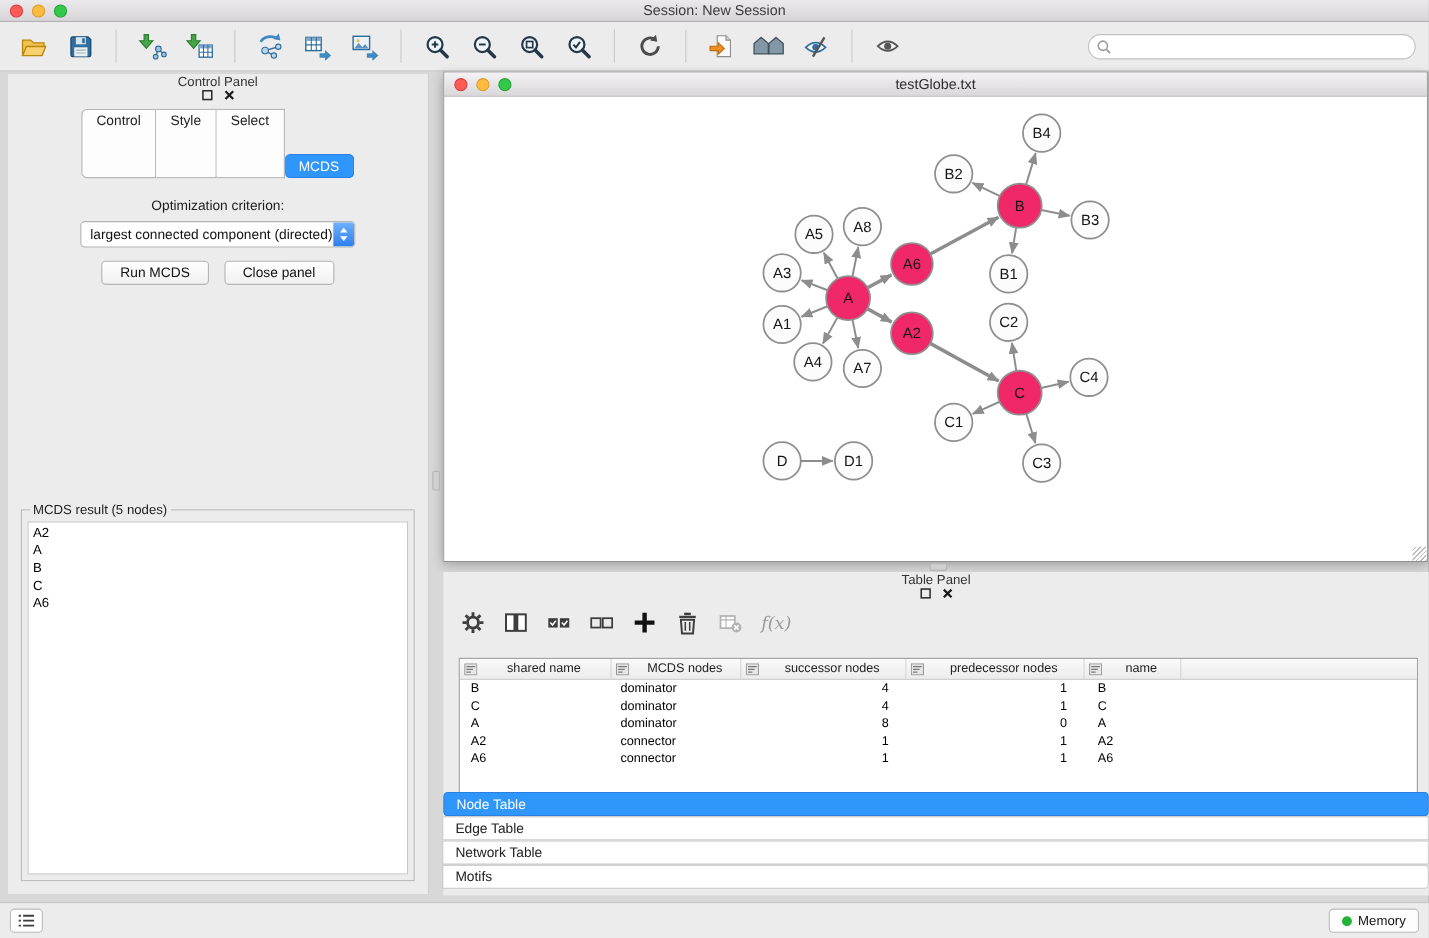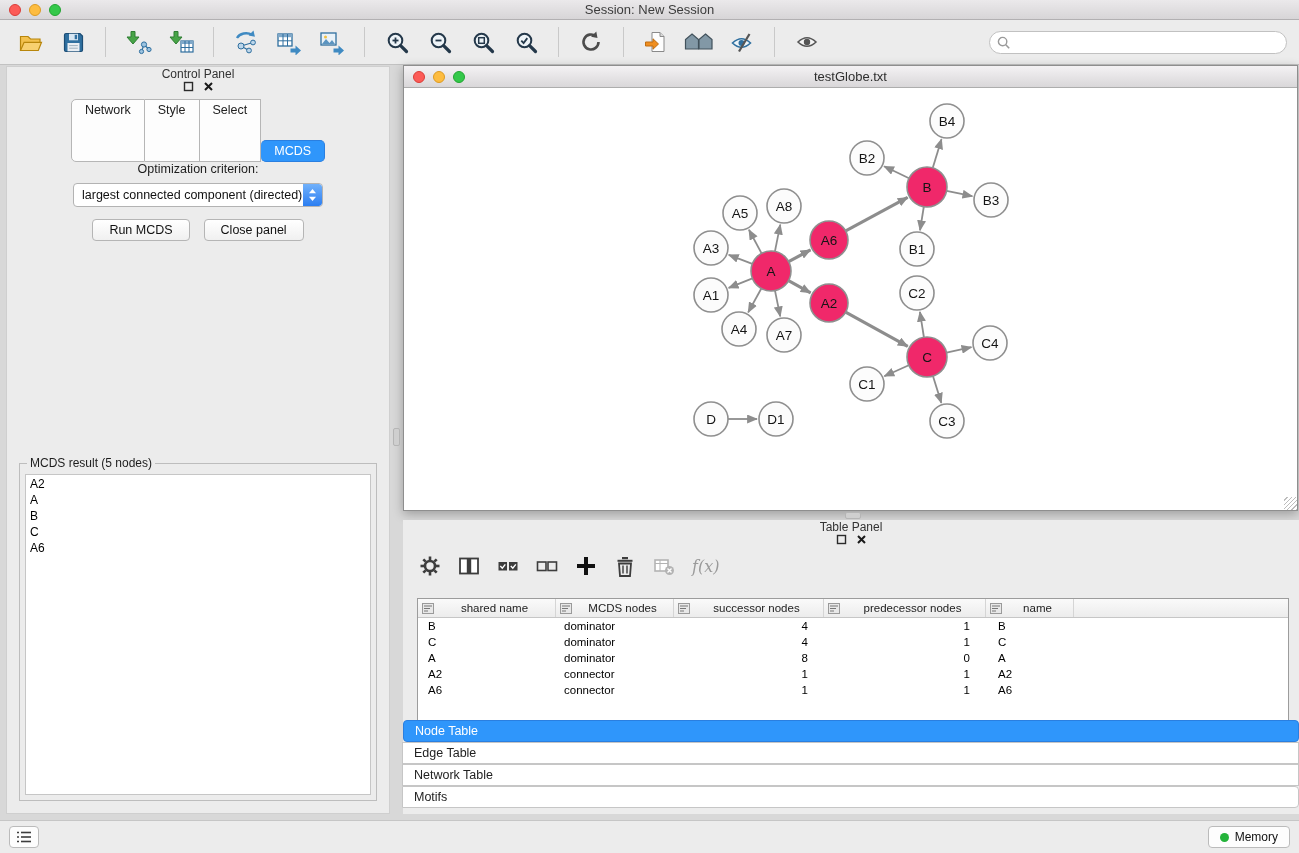--- a/index.html
+++ b/index.html
@@ -36,21 +36,21 @@
   .ph-icons { display:flex; gap:9px; align-items:center; }
   .ph-btn { background:none; border:none; padding:0; display:flex; cursor:default; }
 
   #cp-tabs { display:flex; justify-content:center; margin-top:8px; }
   .cp-tab { font-size:12.5px; padding:3px 13px; background:#fdfdfd; color:#222;
     border:1px solid #b6b6b6; border-left:none; }
   .cp-tab:first-child { border-left:1px solid #b6b6b6; border-radius:5px 0 0 5px; }
   .cp-tab:last-child { border-radius:0 5px 5px 0;margin-top:41px; }
   .cp-tab.selected { background:#2f96fb; color:#fff; border-color:#2a7fe0; border-radius:5px; }
 
-  .cp-opt-label { text-align:center; font-size:12.5px; color:#1d1d1d; }
+  .cp-opt-label { text-align:center; margin-top:18px; font-size:12.5px; color:#1d1d1d; }
   .cp-select { width:250px; height:24px; margin:7px auto 0; background:#fff; border:1px solid #b3b3b3;
     border-radius:4px; display:flex; align-items:center; overflow:hidden; }
   .cp-select .val { flex:1; padding-left:8px; font-size:12.5px; color:#111; white-space:nowrap; }
   .cp-select .stepper { width:19px; align-self:stretch; background:linear-gradient(#71b1fb,#2c7ef1);
     display:flex; align-items:center; justify-content:center; border-radius:0 3px 3px 0; }
   .cp-buttons { display:flex; justify-content:center; gap:14px; margin-top:12px; }
   .cp-btn { height:22px; padding:0 16px; font-size:12.5px; color:#111;
     background:linear-gradient(#ffffff,#f0f0f0); border:1px solid #b5b5b5; border-radius:4px; cursor:default; }
 
   fieldset.mcds { position:absolute; left:12px; right:12px; top:389px; bottom:12px;
@@ -277,21 +277,21 @@
         </button>
         <button class="ph-btn">
           <svg width="11" height="11" viewBox="0 0 11 11">
               <path d="M2 2 L9 9 M9 2 L2 9" stroke="#1a1a1a" stroke-width="2"></path>
             </svg>
         </button>
       </span>
     </div>
 
     <div id="cp-tabs">
-        <div class="cp-tab">Network</div>
+        <div class="cp-tab">Control</div>
         <div class="cp-tab">Style</div>
         <div class="cp-tab">Select</div>
         <div class="cp-tab selected">MCDS</div>
       </div>
 
     <div class="cp-opt-label">Optimization criterion:</div>
 
     <div class="cp-select">
       <span class="val">largest connected component (directed)</span>
       <span class="stepper">

